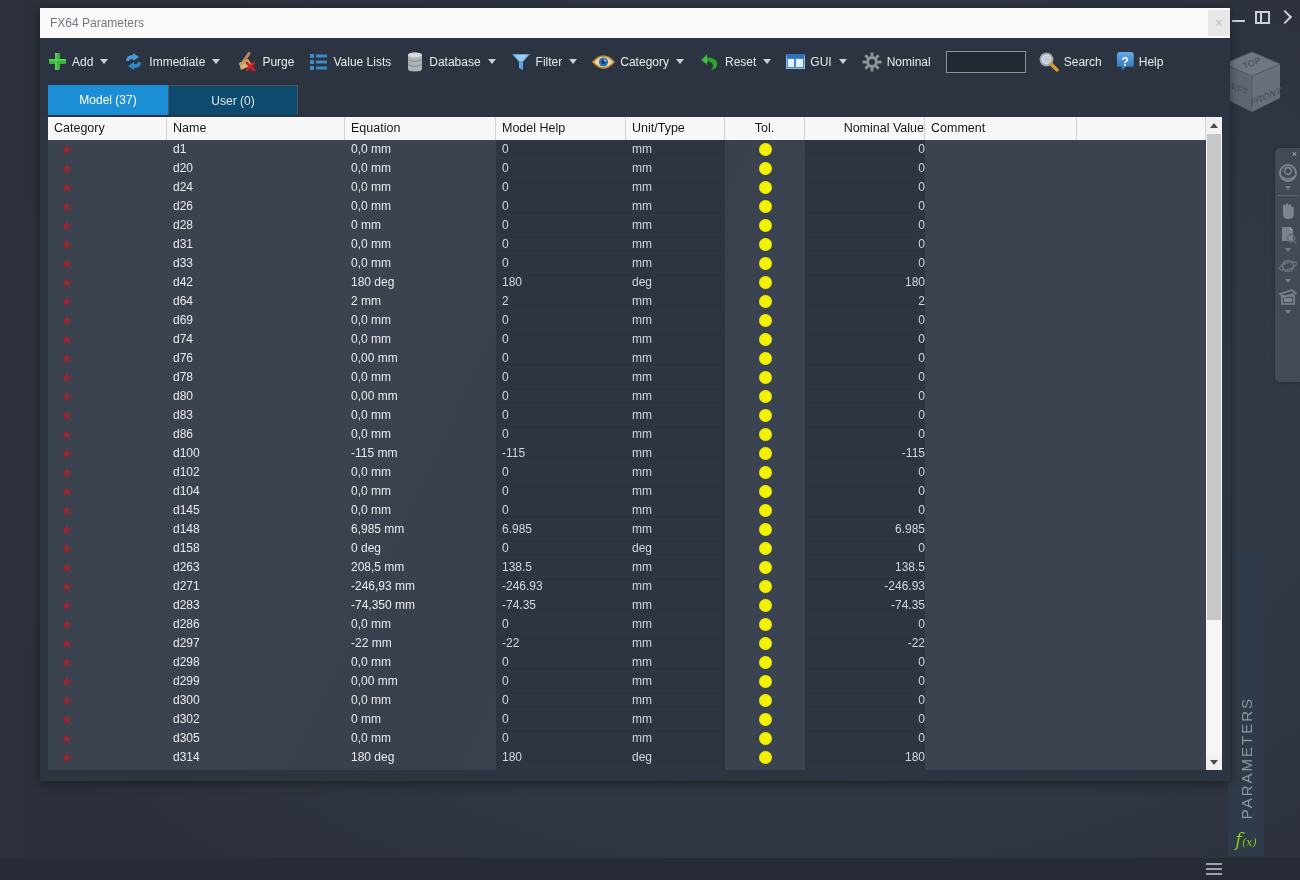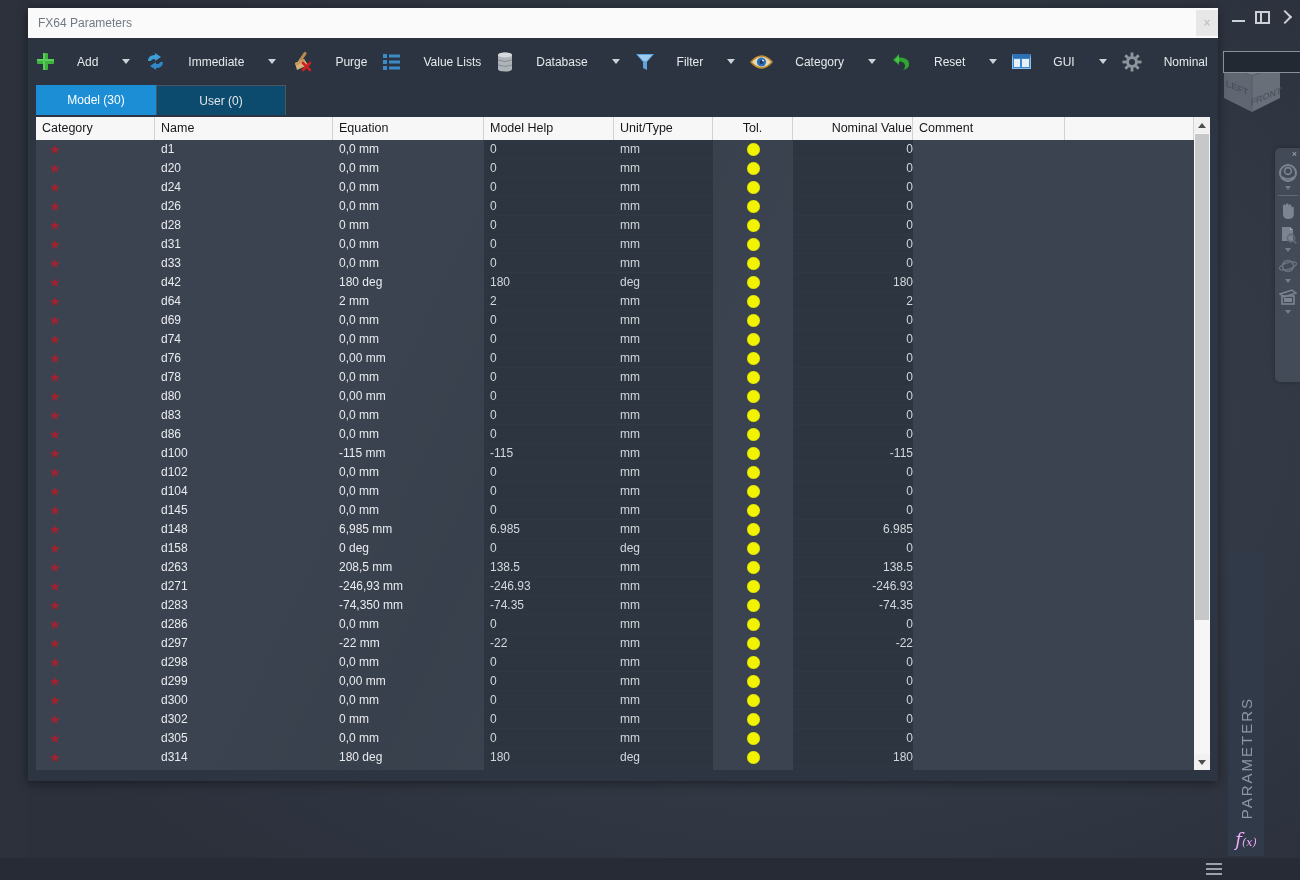--- a/index.html
+++ b/index.html
@@ -30,33 +30,33 @@
     display:flex; flex-direction:column; align-items:center; padding-top:2px; }
   .navbar .nx { color:#aab1bb; font-size:9px; align-self:flex-end; margin-right:3px; line-height:9px; cursor:default;}
   .nav-icon { width:20px; height:20px; margin:4px 0 0 0; opacity:.8; }
   .nav-sep { width:20px; height:1px; background:rgba(255,255,255,.18); margin:5px 0 1px; }
   .tiny-caret { width:0; height:0; border-left:3px solid transparent; border-right:3px solid transparent; border-top:4px solid #8b93a0; margin-top:3px; opacity:.7;}
 
   
   .side-tab { position:absolute; left:1228px; top:552px; width:36px; height:304px; background:#313a48;
     display:flex; flex-direction:column; align-items:center; justify-content:flex-end; padding-bottom:6px; }
   .side-tab .vlabel { writing-mode:vertical-rl; transform:rotate(180deg); font-size:15px; letter-spacing:2px; color:#8d97a4; margin-bottom:10px; }
-  .side-tab .fx { font-family:"DejaVu Serif",serif; font-style:italic; color:#f0abfc; font-size:18px; }
+  .side-tab .fx { font-family:"DejaVu Serif",serif; font-style:italic; color:#84cc16; font-size:18px; }
   .side-tab .fx small { font-size:11px; }
 
   
-  .dialog { position:absolute; left:28px; top:8px; width:1190px; height:773px; background:#2c3541; box-shadow:0 2px 10px rgba(0,0,0,.45); }
+  .dialog { position:absolute; left:40px; top:8px; width:1190px; height:773px; background:#2c3541; box-shadow:0 2px 10px rgba(0,0,0,.45); }
   .titlebar { position:relative; height:30px; background:#fafafa; display:flex; align-items:center; padding-left:10px; }
   .titlebar .title { color:#707a85; font-size:12px; }
   .tb-close { position:absolute; right:0; top:2px; width:22px; height:26px; background:#e7e7e7; color:#c6c6c6;
     display:flex; align-items:center; justify-content:center; font-size:12px; font-weight:bold; cursor:default; }
 
   
   .toolbar { height:47px; background:#2b3440; display:flex; align-items:center; padding-left:8px; }
-  .titem { display:flex; align-items:center; gap:22px; margin-right:15px; font-size:12px; color:#e6e9ec; cursor:default; white-space:nowrap; }
+  .titem { display:flex; align-items:center; gap:5px; margin-right:15px; font-size:12px; color:#e6e9ec; cursor:default; white-space:nowrap; }
   .caret { width:0; height:0; border-left:4px solid transparent; border-right:4px solid transparent; border-top:5px solid #ccd2d8; margin-left:2px; }
   .search-box { width:80px; height:22px; background:#222933; border:1px solid #8a9097; margin-right:12px; color:#e6e9ec; font-size:12px; padding:0 4px; outline:none;}
   .help-badge { width:17px; height:19px; background:linear-gradient(#63aceb,#2a6db5); color:#fff; font-weight:bold; font-size:12px;
     display:flex; align-items:center; justify-content:center; border-radius:3px; clip-path:polygon(0 0,100% 0,100% 78%,55% 78%,30% 100%,30% 78%,0 78%); }
   .gui-win { width:19px; height:15px; background:#3c86cf; border:1px solid #8fc0ea; border-top:4px solid #2f6fb4; position:relative; }
   .gui-win::before { content:""; position:absolute; left:1px; top:1px; width:6px; height:8px; background:#e8f1fa; }
   .gui-win::after { content:""; position:absolute; left:9px; top:1px; width:7px; height:8px; background:#e8f1fa; }
 
   
   .tabs { height:32px; display:flex; padding-left:8px; background:#2b3440; }
@@ -293,21 +293,21 @@
     </div>
 
     <div class="titem">
       <span class="help-badge">?</span>
       <span>Help</span>
     </div>
 
   </div>
 
   <div class="tabs">
-    <div class="tab active">Model (30)</div>
+    <div class="tab active">Model (37)</div>
     <div class="tab inactive">User (0)</div>
   </div>
 
   <div class="table-wrap">
     <div class="thead">
         <div class="th c0">Category</div>
         <div class="th c1">Name</div>
         <div class="th c2">Equation</div>
         <div class="th c3">Model Help</div>
         <div class="th c4">Unit/Type</div>

